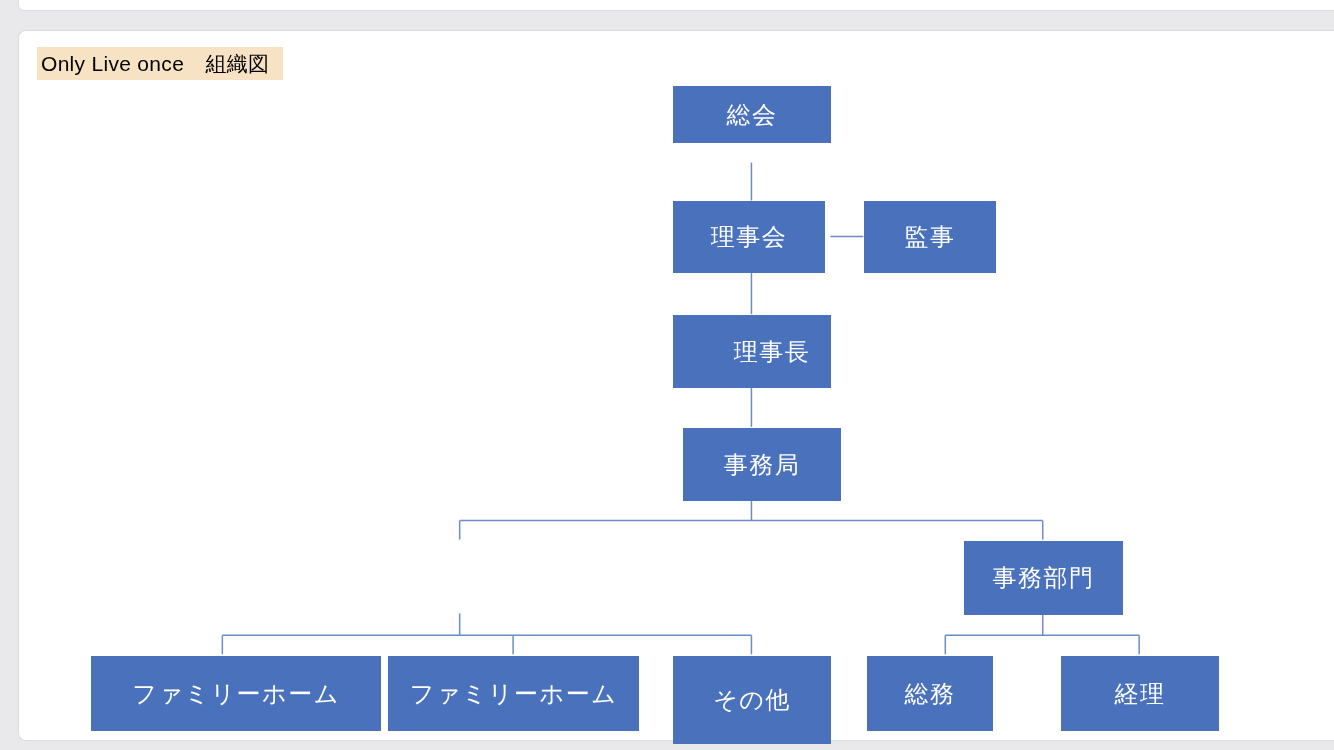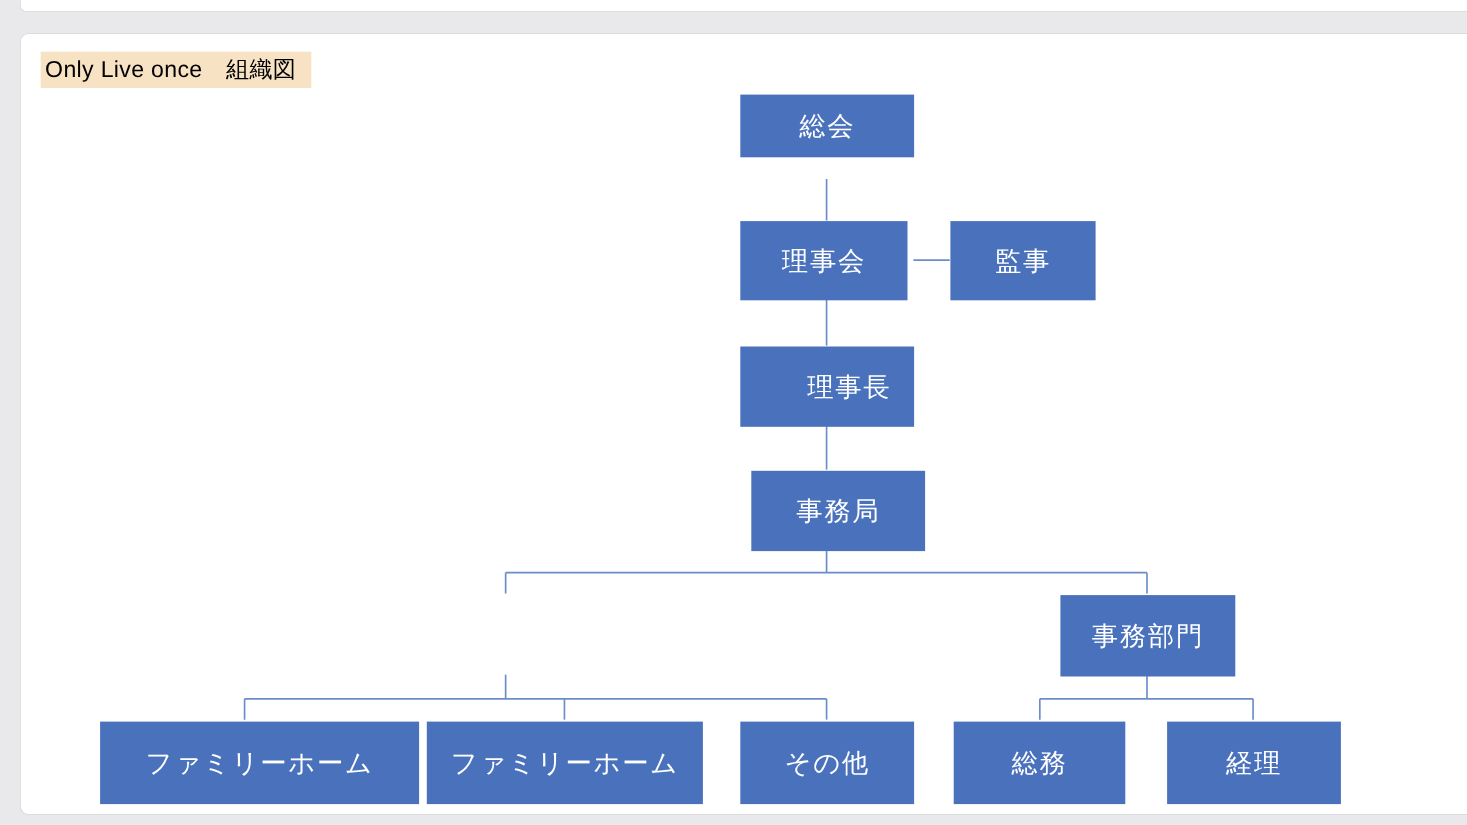--- a/index.html
+++ b/index.html
@@ -55,22 +55,22 @@
   }
   .n-soukai    { left: 654px; top: 55px;  width: 158px; height: 57px; }
   .n-rijikai   { left: 654px; top: 170px; width: 152px; height: 72px; }
   .n-kanji     { left: 845px; top: 170px; width: 132px; height: 72px; }
   .n-rijicho   { left: 654px; top: 284px; width: 158px; height: 73px; padding-left: 40px; }
   .n-jimukyoku { left: 654px; top: 397px; width: 158px; height: 73px; margin-left: 10px; }
   .n-jigyo     { left: 362px; top: 510px; width: 158px; height: 74px; }
   .n-jimubu    { left: 945px; top: 510px; width: 159px; height: 74px; }
   .n-family    { left: 72px;  top: 625px; width: 290px; height: 75px; }
   .n-furisode  { left: 369px; top: 625px; width: 251px; height: 75px; }
-  .n-sonota    { left: 654px; top: 625px; width: 158px; height: 75px; }
-  .n-soumu     { left: 848px; top: 625px; width: 156px; height: 75px; }
+  .n-sonota    { left: 654px; top: 625px; width: 158px; height: 88px; }
+  .n-soumu     { left: 848px; top: 625px; width: 126px; height: 75px; }
   .n-keiri     { left: 1042px;top: 625px; width: 158px; height: 75px; text-align: center; }
 </style>
 </head>
 <body>
 
 <div class="top-strip"></div>
 
 <div class="panel">
 
   <div class="title">Only Live once　組織図</div>

